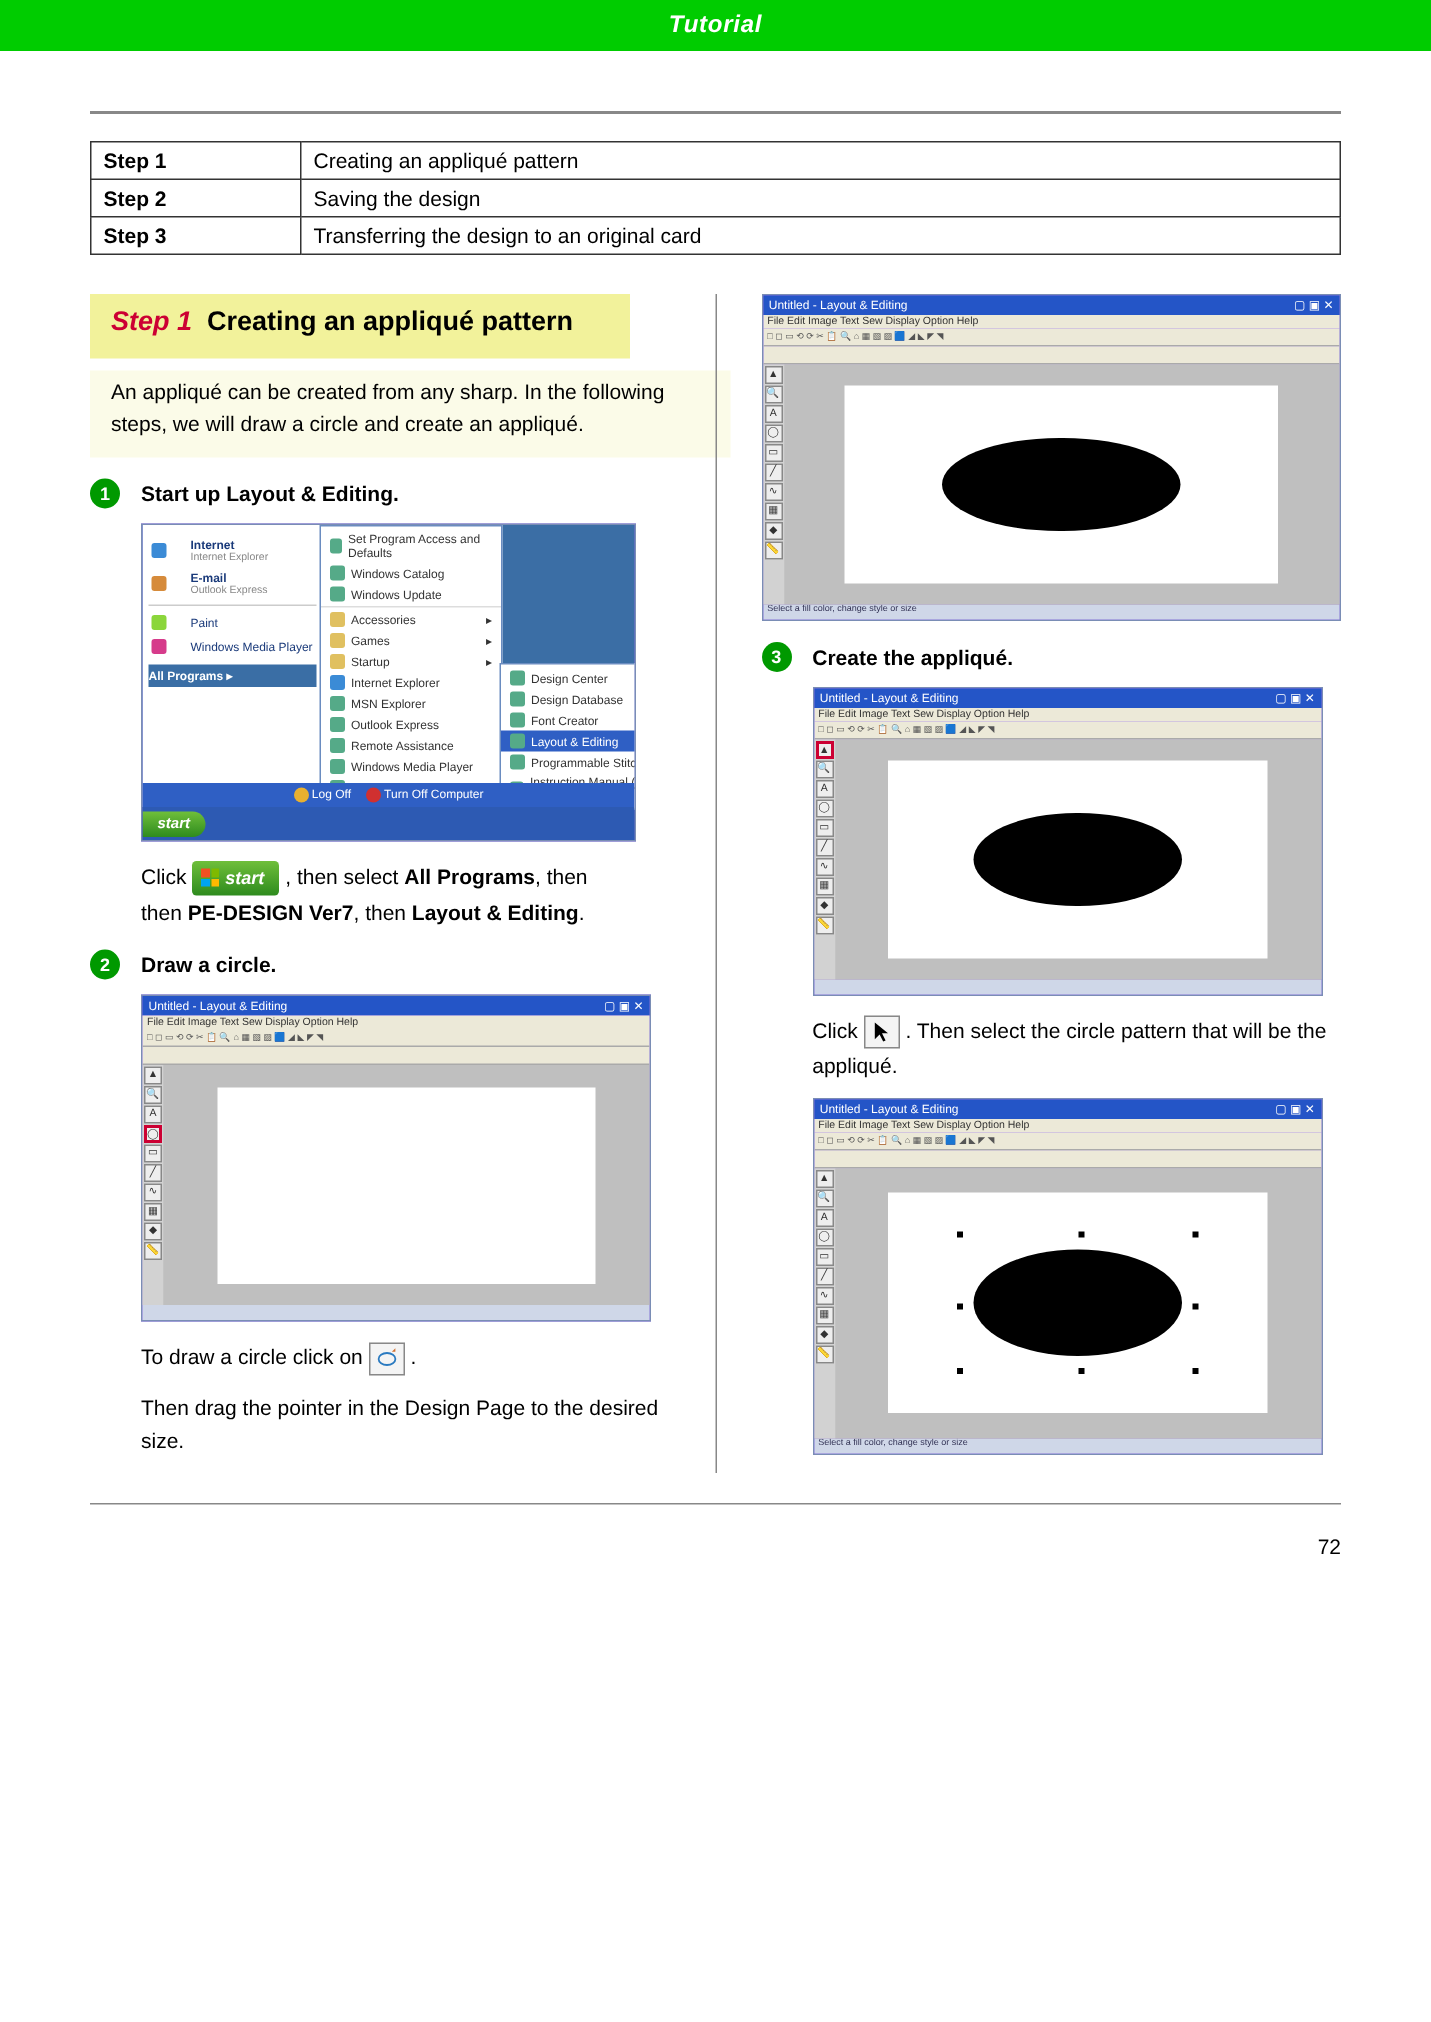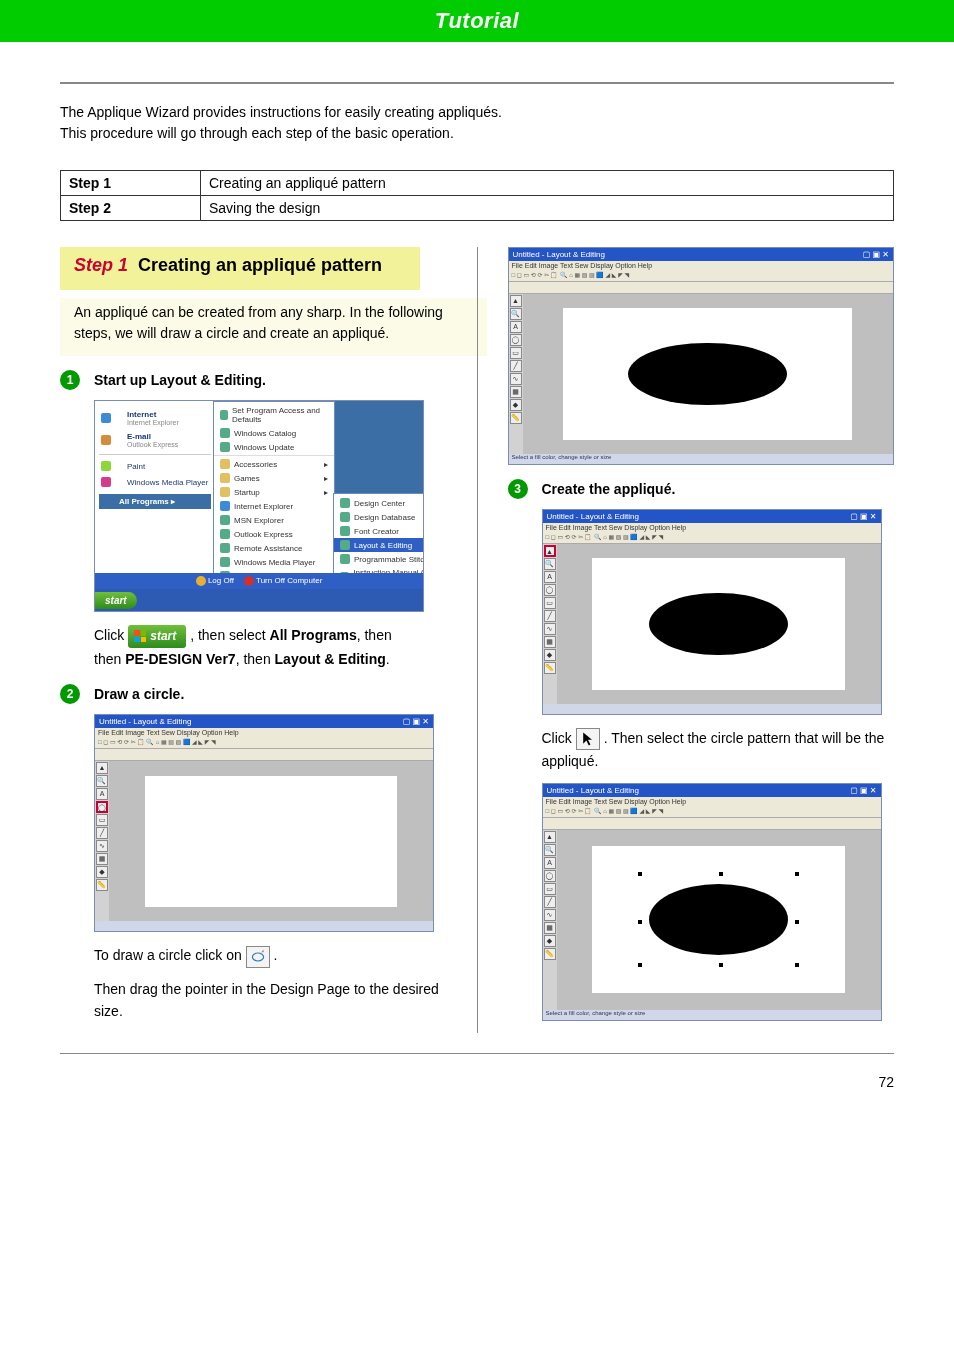--- a/index.html
+++ b/index.html
@@ -10,21 +10,21 @@
     margin: 0 auto;
     color: #000;
     font-size: 14px;
   }
   .header-bar {
     background: #00cc00;
     color: #fff;
     text-align: center;
     font-weight: bold;
     font-style: italic;
-    font-size: 22px;
+    font-size: 16px;
     padding: 8px 0;
     letter-spacing: 0.5px;
   }
   .page {
     padding: 40px 60px 20px 60px;
   }
   .hr-top {
     border: none;
     border-top: 2px solid #888;
     margin-bottom: 18px;
@@ -207,21 +207,21 @@
     position: absolute;
     left: 0; top: 0; bottom: 22px;
     width: 120px;
     background: #fff;
     padding: 6px 4px;
     font-size: 8px;
     color: #1a3a7a;
   }
   .sm-item { padding: 3px 2px; display: flex; align-items: center; gap: 16px; }
   .sm-icon { width: 10px; height: 10px; background: #5a8; border-radius: 2px; }
-  .sm-all { background: #3a6ea5; color: #fff; padding: 3px 20px; margin-top: 4px; font-weight: bold; }
+  .sm-all { background: #3a6ea5; color: #fff; padding: 3px 0; margin-top: 4px; font-weight: bold; }
   .sm-flyout {
     position: absolute;
     left: 118px; top: 0; bottom: 22px;
     width: 122px;
     background: #fff;
     border: 1px solid #6a8cc0;
     font-size: 8px;
     color: #333;
     padding: 2px 0;
   }
@@ -314,34 +314,34 @@
 </head>
 <body>
 
 <div class="header-bar">
   <span>Tutorial</span>
 </div>
 
 <div class="page">
   <hr class="hr-top">
 
-  <p class="intro">
-    <span>The Applique Wizard provides instructions for easily creating appliqués.</span><br>
-    <span>This procedure will go through each step of the basic operation.</span>
-  </p>
 
   <table class="steps">
     <tbody>
         <tr>
       <td class="step-label">Step 1</td>
       <td>Creating an appliqué pattern</td>
     </tr>
     <tr>
       <td class="step-label">Step 2</td>
       <td>Saving the design</td>
+    </tr>
+    <tr>
+      <td class="step-label">Step 3</td>
+      <td>Transferring the design to an original card</td>
     </tr>
   </tbody>
     </table>
 
   <div class="columns">
 
     <div class="col">
 
       <div class="step-heading-block">
         <div class="step-heading">

